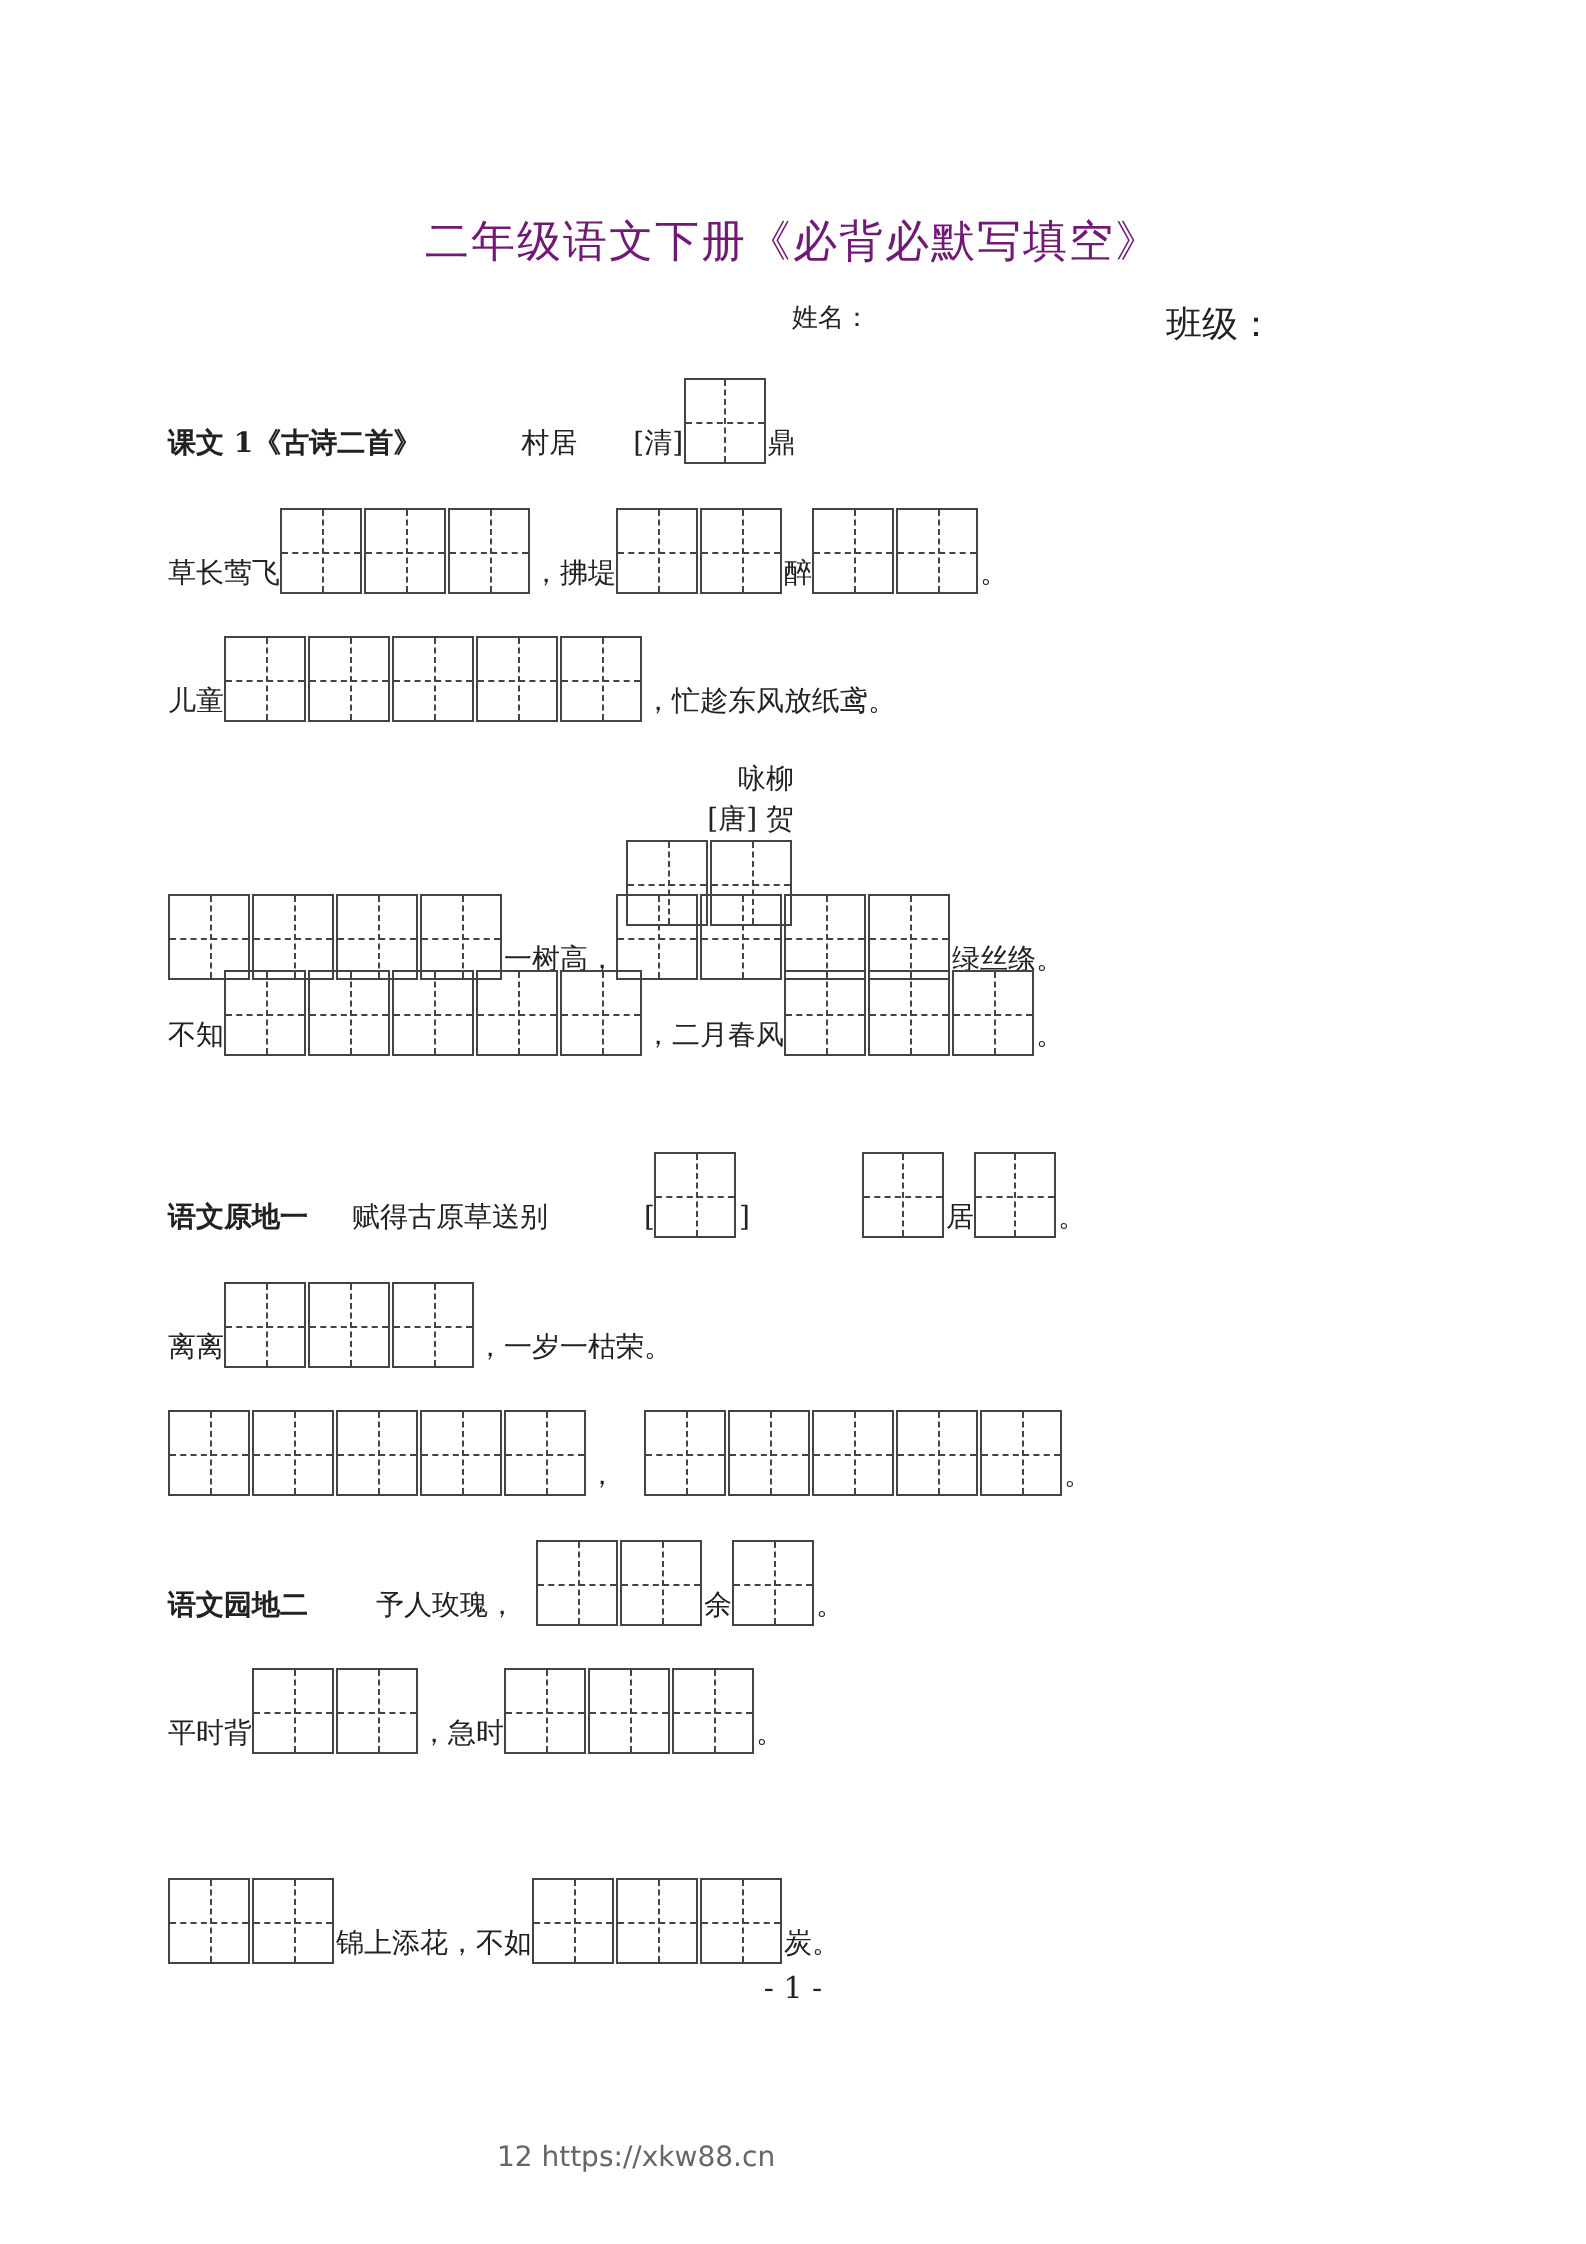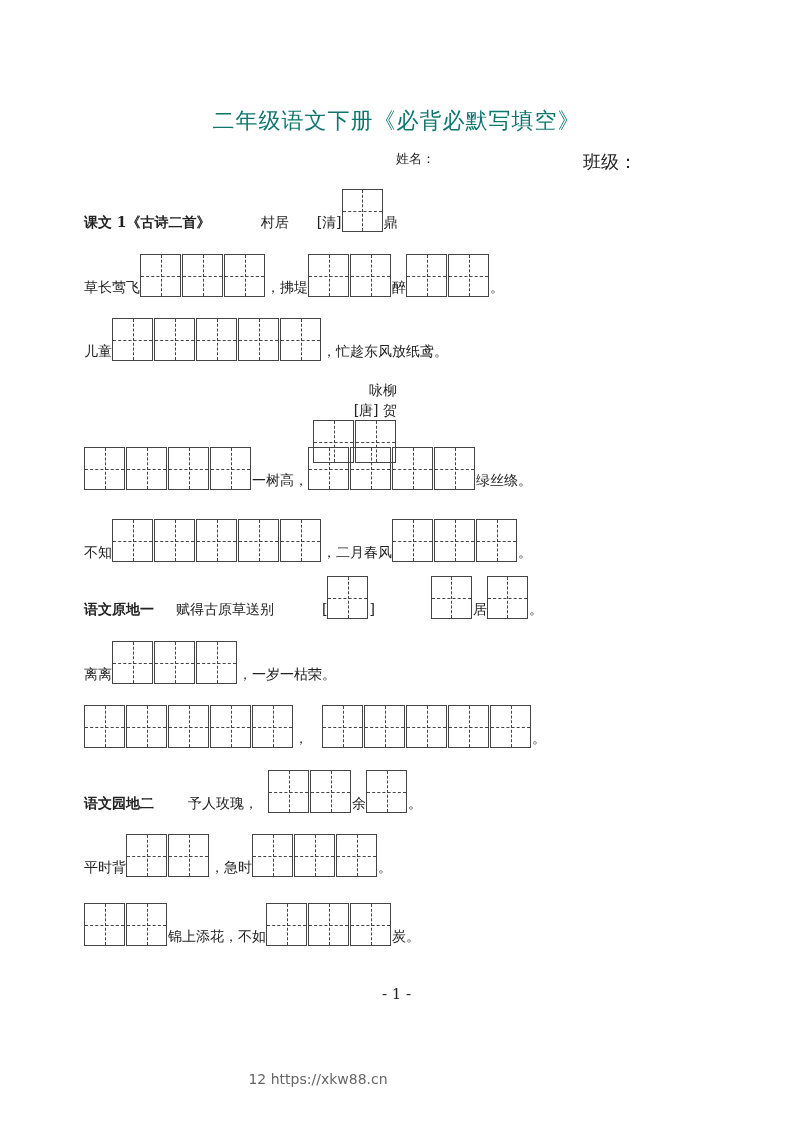--- a/index.html
+++ b/index.html
@@ -1,20 +1,20 @@
 <!DOCTYPE html>
 <html><head>
 <meta charset="utf-8">
 <style>
   html, body { margin: 0; padding: 0; background: #ffffff; }
   body { width: 793px; height: 1122px; position: relative; overflow: hidden;
          font-family: "DejaVu Serif", "Liberation Serif", serif; color: #222; }
   .title { position: absolute; top: 106px; left: 0; width: 793px; text-align: center;
            font-family: "DejaVu Sans", "Liberation Sans", sans-serif;
-           font-size: 22px; color: #0f766e; letter-spacing: 1px; }
+           font-size: 22px; color: #701a75; letter-spacing: 1px; }
   .name-label { position: absolute; top: 150px; left: 396px; font-size: 13px; }
   .class-label { position: absolute; top: 150px; left: 583px; font-size: 18px; }
   .row { position: absolute; left: 84px; height: 46px; display: flex; align-items: flex-end;
          font-size: 14px; white-space: nowrap; }
   .row > span { line-height: 20px; }
   .bold { font-weight: bold; }
   .grid { display: inline-flex; }
   .cell { width: 41px; height: 43px; border: 1.5px solid #444; box-sizing: border-box;
           position: relative; margin-right: 1px;
           background:
@@ -95,21 +95,21 @@
   <span>一树高，</span>
   <div class="grid">
       <div class="cell"></div>
       <div class="cell"></div>
       <div class="cell"></div>
       <div class="cell"></div>
     </div>
   <span>绿丝绦。</span>
 </div>
 
-<div class="row" style="top:516px;">
+<div class="row" style="top:482px;">
   <span>不知</span>
   <div class="grid">
       <div class="cell"></div>
       <div class="cell"></div>
       <div class="cell"></div>
       <div class="cell"></div>
       <div class="cell"></div>
     </div>
   <span>，二月春风</span>
   <div class="grid">
@@ -189,21 +189,21 @@
     </div>
   <span>，急时</span>
   <div class="grid">
       <div class="cell"></div>
       <div class="cell"></div>
       <div class="cell"></div>
     </div>
   <span>。</span>
 </div>
 
-<div class="row" style="top:900px;">
+<div class="row" style="top:936px;">
   <div class="grid">
       <div class="cell"></div>
       <div class="cell"></div>
     </div>
   <span>锦上添花，不如</span>
   <div class="grid">
       <div class="cell"></div>
       <div class="cell"></div>
       <div class="cell"></div>
     </div>

